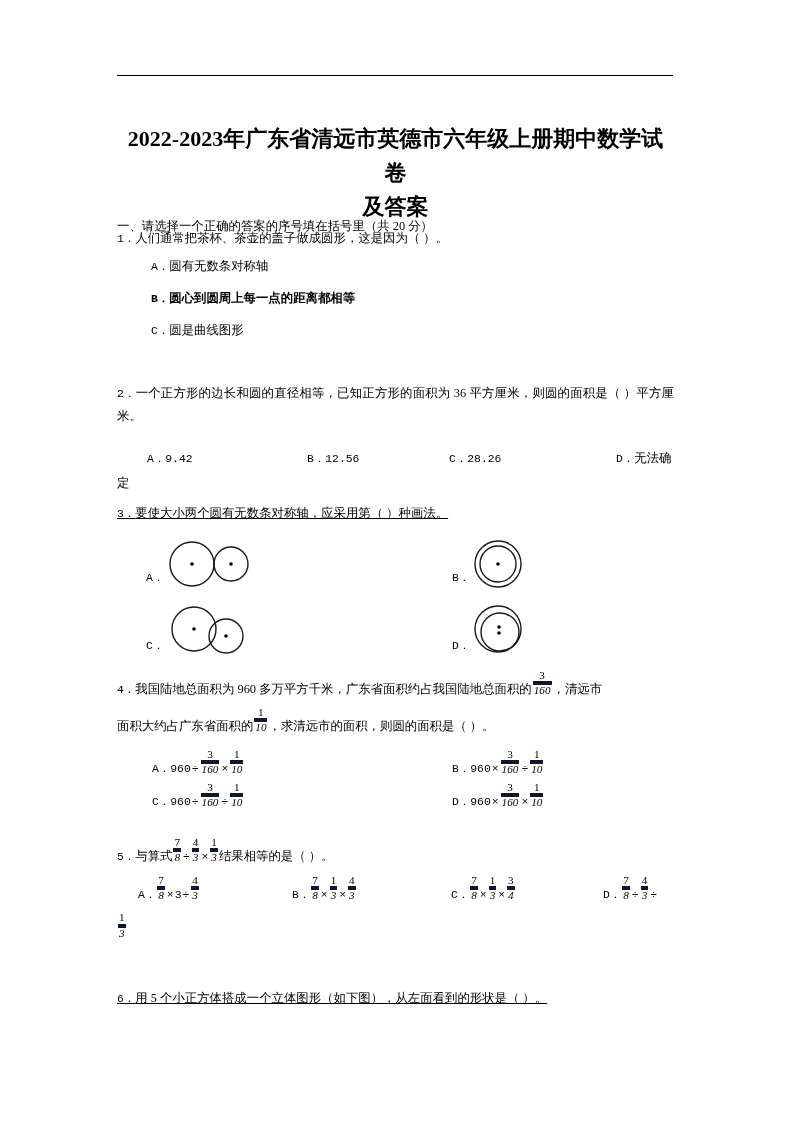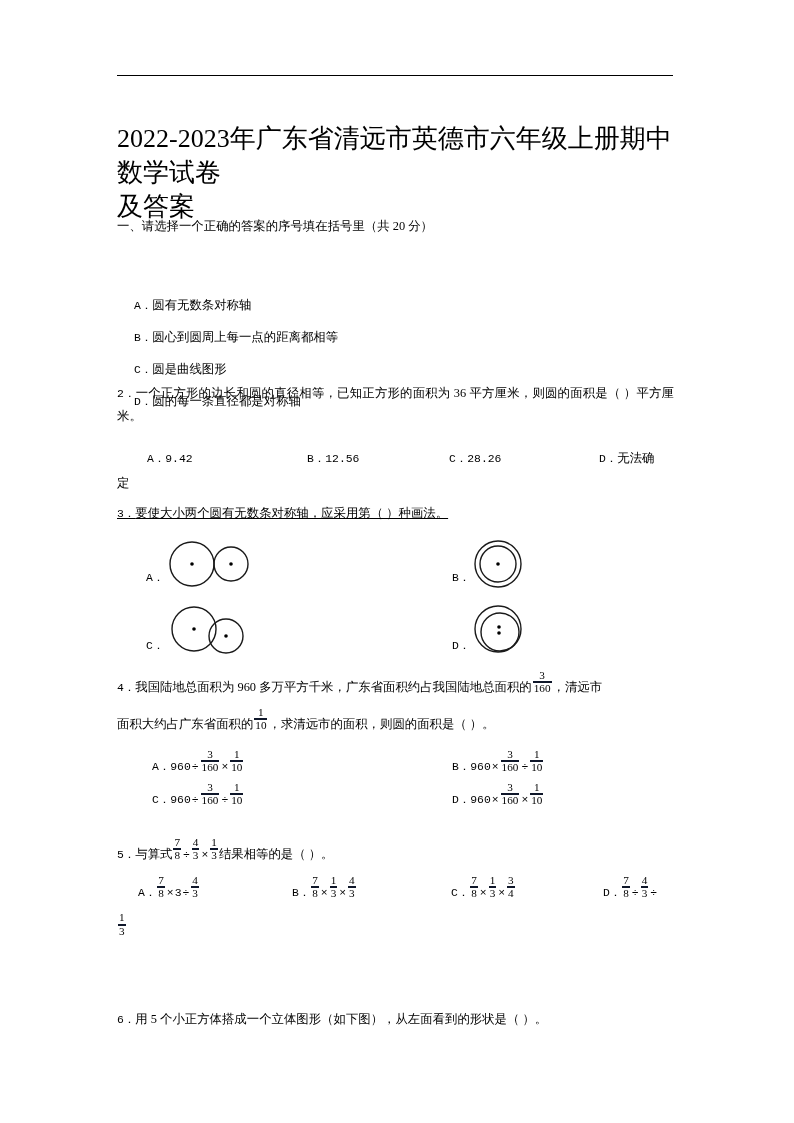--- a/index.html
+++ b/index.html
@@ -27,24 +27,24 @@
     width: 556px;
     height: 0;
     border-top: 1.6px solid #000;
   }
   
   .doc-title {
     position: absolute;
     left: 117px;
     top: 122px;
     width: 557px;
-    text-align: left;
-    font-size: 26px;
+    text-align: center;
+    font-size: 22px;
     line-height: 34px;
-    font-weight: normal;
+    font-weight: bold;
     font-family: "Liberation Serif", "DejaVu Serif", serif;
     letter-spacing: 0px;
   }
   .doc-title .ln2 { display: block; }
 
   
   .blk {
     position: absolute;
     left: 117px;
     width: 557px;
@@ -56,25 +56,24 @@
   .blk.nojust { text-align: left; }
   .opt {
     position: absolute;
     font-size: 12.4px;
     line-height: 21.5px;
     font-family: "Liberation Serif", "DejaVu Serif", serif;
     white-space: nowrap;
   }
   .indent-opt {
     position: absolute;
-    left: 134px;
+    left: 151px;
     width: 520px;
     font-size: 12.4px;
-    line-height: 22px;
-    margin-top: 36px;
+    line-height: 17px;
   }
   .lat { font-family: "Liberation Mono", "DejaVu Sans Mono", monospace; font-size: 11.4px; }
 
   
   .frac {
     display: inline-block;
     vertical-align: -0.42em;
     text-align: center;
     font-size: 11.2px;
     line-height: 1.05;
@@ -82,22 +81,23 @@
     position: relative;
     top: -0.30em;
     font-family: "Liberation Serif", "DejaVu Serif", serif;
   }
   .frac .num {
     display: block;
     padding: 0 1px;
   }
   .frac .den {
     display: block;
-    border-top: 2px solid #0f172a;
+    border-top: 4px solid #0f172a;
     padding: 0 1px;
+    font-style: italic;
   }
   .op { display: inline-block; padding: 0 1px; }
 
   
   .fig-wrap { position: absolute; }
   .fig-label {
     position: absolute;
     font-family: "Liberation Mono", "DejaVu Sans Mono", monospace;
     font-size: 11.4px;
   }
@@ -110,32 +110,32 @@
 
   <div class="top-rule"></div>
 
   <div class="doc-title">
     <span>2022-2023年广东省清远市英德市六年级上册期中数学试卷</span>
     <span class="ln2">及答案</span>
   </div>
 
   <div class="blk nojust" style="top:216px;">一、请选择一个正确的答案的序号填在括号里（共 20 分）</div>
 
+  <div class="blk nojust" style="top:228px;"><span class="lat">1．</span><span>人们通常把茶杯、茶壶的盖子做成圆形，这是因为（      ）。</span></div>
 
   <div class="indent-opt" style="top:258px;"><span class="lat">A．</span><span>圆有无数条对称轴</span></div>
-  <div class="indent-opt" style="top:290px;"><span class="lat">B．</span><span>圆心到圆周上每一点的距离都相等</span></div>
+  <div class="indent-opt" style="top:290px;font-weight:bold;"><span class="lat">B．</span><span>圆心到圆周上每一点的距离都相等</span></div>
   <div class="indent-opt" style="top:322px;"><span class="lat">C．</span><span>圆是曲线图形</span></div>
-  <div class="indent-opt" style="top:354px;"><span class="lat">D．</span><span>圆的每一条直径都是对称轴</span></div>
 
   <div class="blk" style="top:383px;"><span class="lat">2．</span><span>一个正方形的边长和圆的直径相等，已知正方形的面积为 36 平方厘米，则圆的面积是（      ）平方厘米。</span></div>
 
   <div class="opt" style="left:147px; top:448px;"><span class="lat">A．</span><span class="lat">9.42</span></div>
   <div class="opt" style="left:307px; top:448px;"><span class="lat">B．</span><span class="lat">12.56</span></div>
   <div class="opt" style="left:449px; top:448px;"><span class="lat">C．</span><span class="lat">28.26</span></div>
-  <div class="opt" style="left:599px; top:448px;text-align:right;"><span class="lat">D．</span><span>无法确</span></div>
+  <div class="opt" style="left:616px; top:448px;text-align:right;"><span class="lat">D．</span><span>无法确</span></div>
   <div class="opt" style="left:117px; top:473px;"><span>定</span></div>
 
   <div class="blk nojust" style="top:503px;text-decoration:underline;"><span class="lat">3．</span><span>要使大小两个圆有无数条对称轴，应采用第（      ）种画法。</span></div>
 
   <div class="fig-label" style="left:146px; top:570px;">A．</div>
   <div class="fig-wrap" style="left:168px; top:539px;">
     <svg width="90" height="50" viewBox="0 0 90 50">
       <circle cx="24" cy="25" r="22" fill="none" stroke="#1a1a1a" stroke-width="1.4"></circle>
       <circle cx="24" cy="25" r="1.8" fill="#000"></circle>
       <circle cx="63" cy="25" r="17" fill="none" stroke="#1a1a1a" stroke-width="1.4"></circle>
@@ -189,15 +189,15 @@
   <div class="opt" style="left:138px; top:878px;"><span class="lat">A．</span><span class="frac"><span class="num">7</span><span class="den">8</span></span><span class="op lat">×</span><span class="lat">3</span><span class="op lat">÷</span><span class="frac"><span class="num">4</span><span class="den">3</span></span></div>
 
   <div class="opt" style="left:292px; top:878px;"><span class="lat">B．</span><span class="frac"><span class="num">7</span><span class="den">8</span></span><span class="op lat">×</span><span class="frac"><span class="num">1</span><span class="den">3</span></span><span class="op lat">×</span><span class="frac"><span class="num">4</span><span class="den">3</span></span></div>
 
   <div class="opt" style="left:451px; top:878px;"><span class="lat">C．</span><span class="frac"><span class="num">7</span><span class="den">8</span></span><span class="op lat">×</span><span class="frac"><span class="num">1</span><span class="den">3</span></span><span class="op lat">×</span><span class="frac"><span class="num">3</span><span class="den">4</span></span></div>
 
   <div class="opt" style="left:603px; top:878px;"><span class="lat">D．</span><span class="frac"><span class="num">7</span><span class="den">8</span></span><span class="op lat">÷</span><span class="frac"><span class="num">4</span><span class="den">3</span></span><span class="op lat">÷</span></div>
 
   <div class="opt" style="left:117px; top:912px;"><span class="frac" style="top:0;"><span class="num">1</span><span class="den">3</span></span></div>
 
-  <div class="blk nojust" style="top:1009px;"><span class="lat">6．</span><span>用 5 个小正方体搭成一个立体图形（如下图），从左面看到的形状是（      ）。</span></div>
+  <div class="blk nojust" style="top:988px;text-decoration:underline;"><span class="lat">6．</span><span>用 5 个小正方体搭成一个立体图形（如下图），从左面看到的形状是（      ）。</span></div>
 
 </div>
 
 </body></html>

